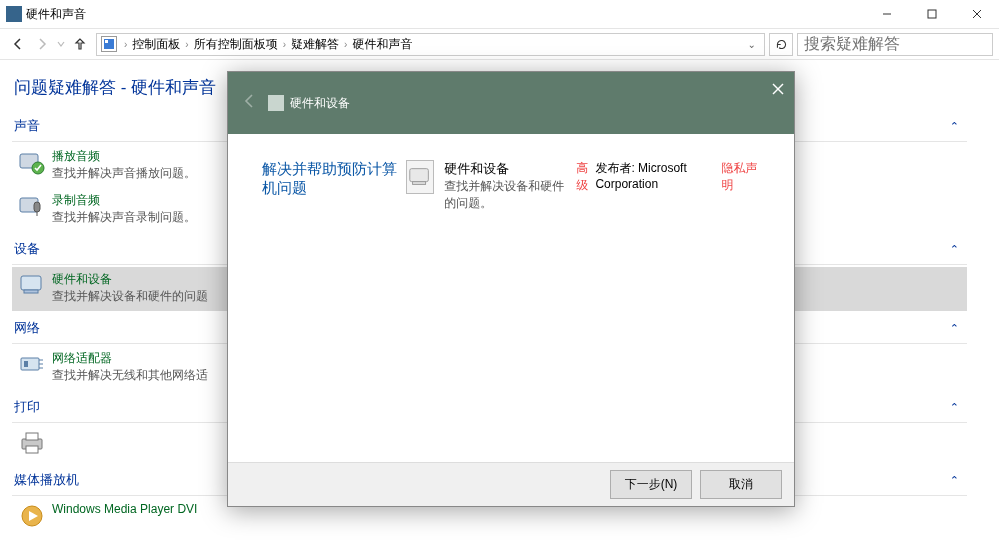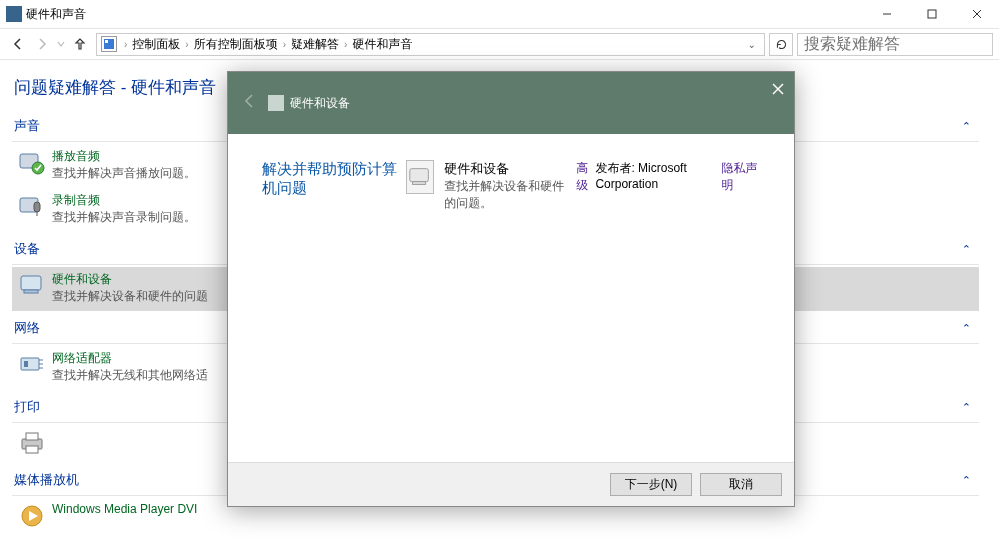--- a/index.html
+++ b/index.html
@@ -16,21 +16,21 @@
   .navbtn.dis { color: #bbb; }
   .addrbar { flex: 1; height: 23px; border: 1px solid #ccc; display: flex; align-items: center; margin: 0 4px; padding: 0 4px; }
   .addrbar .crumb { padding: 0 2px; }
   .addrbar .sep { color: #888; padding: 0 3px; font-size: 10px; }
   .addrbar .cpiconbox { width: 16px; height: 16px; border: 1px solid #999; margin-right: 4px; display: flex; align-items: center; justify-content: center; font-size: 9px; }
   .refreshbtn { width: 24px; height: 23px; border: 1px solid #ccc; display: flex; align-items: center; justify-content: center; margin-right: 4px; }
   .searchbar { width: 196px; height: 23px; border: 1px solid #ccc; display: flex; align-items: center; padding: 0 6px; color: #888; }
   .searchbar input { border: none; outline: none; flex: 1; font-size: 16px; color: #333; background: transparent; }
   .searchbar .sicon { color: #666; }
 
-  .content { position: relative; padding: 10px 20px 0 12px; }
+  .content { position: relative; padding: 10px 32px 0 12px; }
   .page-title { font-size: 17px; color: #003399; margin: 6px 0 14px 2px; }
 
   .category { margin-top: 4px; }
   .cat-header { font-size: 13px; color: #003399; padding: 4px 2px; display: flex; align-items: center; }
   .cat-header .chev { margin-left: auto; color: #003399; font-size: 11px; padding-right: 6px; }
 
   .item { display: flex; padding: 4px 2px 6px 6px; }
   .item.selected { background: #d9d9d9; }
   .item .bigicon { width: 28px; height: 28px; flex-shrink: 0; margin-right: 6px; display: flex; align-items: center; justify-content: center; }
   .item .texts .t { color: #006621; font-size: 12px; }
@@ -48,25 +48,25 @@
   .wizard-header .htitle { font-size: 12px; color: #fff; }
   .wizard-header .close { position: absolute; right: 10px; top: 10px; color: #fff; font-size: 14px; }
 
   .wizard-body { flex: 1; padding: 26px 34px 10px 34px; display: flex; flex-direction: row; }
   .wizard-body .heading { color: #0b57a6; font-size: 15px; margin-bottom: 20px; }
   .wizard-body .option { display: flex; }
   .wizard-body .oicon { width: 34px; height: 34px; border: 1px solid #bbb; margin-right: 10px; display: flex; align-items: center; justify-content: center; background: #f4f4f4; }
   .wizard-body .otexts .ot { font-size: 13px; }
   .wizard-body .otexts .od { font-size: 12px; color: #555; }
   .wizard-body .filler { flex: 1; }
-  .wizard-body .link { color: #4c1d95; font-size: 12px; margin-bottom: 12px; cursor: default; }
+  .wizard-body .link { color: #ef4444; font-size: 12px; margin-bottom: 12px; cursor: default; }
   .wizard-body .pub { font-size: 12px; margin-bottom: 13px; }
 
   .wizard-footer { height: 44px; background: #f0f0f0; border-top: 1px solid #ddd; display: flex; align-items: center; justify-content: flex-end; padding: 0 12px; gap: 8px; }
-  .wizard-footer button { min-width: 82px; height: 23px; background: #e1e1e1; border: 1px solid #adadad; font-size: 12px; }
+  .wizard-footer button { min-width: 82px; height: 29px; background: #e1e1e1; border: 1px solid #adadad; font-size: 12px; }
 </style>
 </head>
 <body>
 
 <div class="titlebar">
   <div class="icon"></div>
   <div class="title">硬件和声音</div>
   <div class="spacer"></div>
   <div class="winbtn">
     <svg width="10" height="10" viewBox="0 0 10 10">

